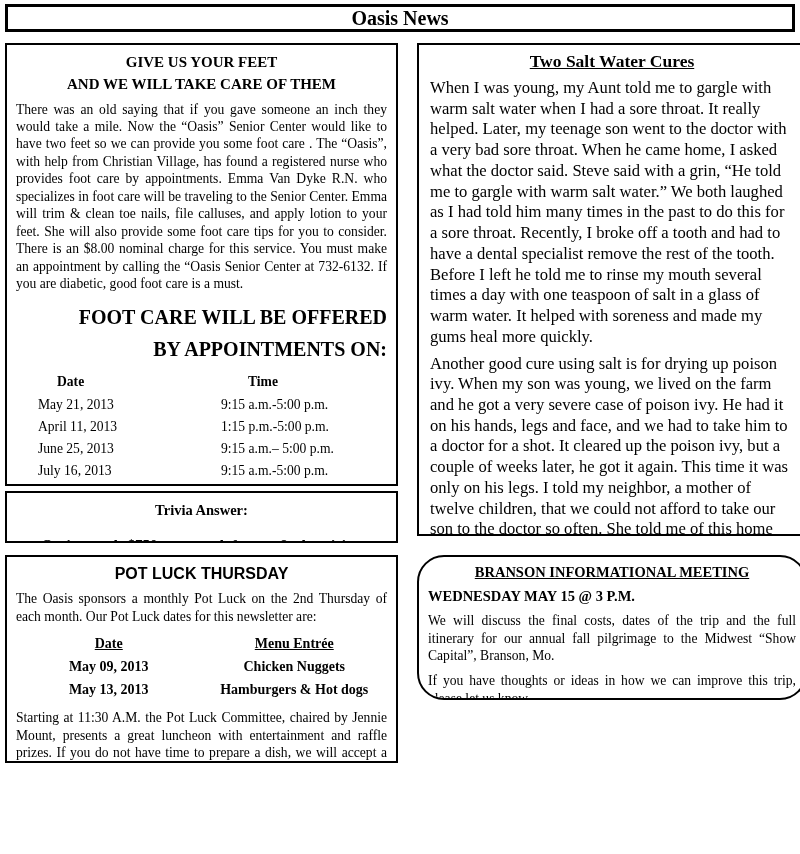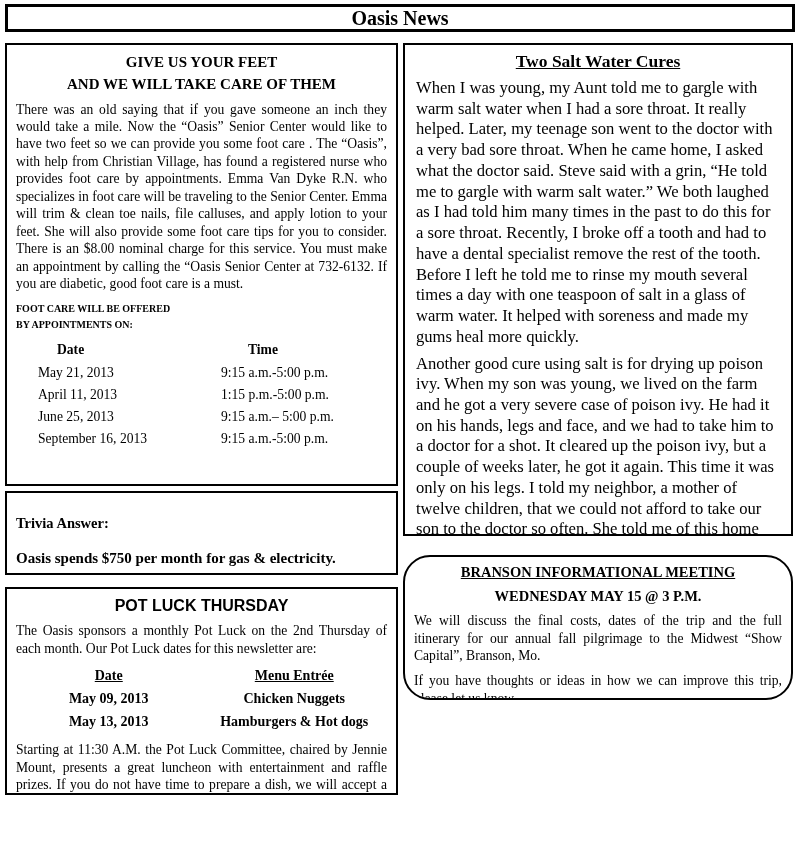--- a/index.html
+++ b/index.html
@@ -19,21 +19,21 @@
     align-items: center;
     justify-content: center;
     margin-bottom: 11px;
   }
   .header-title {
     font-size: 20px;
     font-weight: bold;
   }
   .columns {
     display: flex;
-    gap: 5px;
+    gap: 19px;
     align-items: flex-start;
   }
   .col-left  { width: 393px; flex: 0 0 393px; }
   .col-right { width: 390px; flex: 0 0 390px; }
   .nbox {
     border: 2px solid #000;
     padding: 7px 9px;
     overflow: hidden;
     background: #fff;
   }
@@ -46,40 +46,41 @@
     line-height: 1.45;
   }
   .fc-body {
     margin-top: 5px;
     font-size: 13.6px;
     line-height: 1.285;
     text-align: justify;
   }
   .fc-sched-title {
     margin-top: 9px;
-    text-align: left;
-    font-weight: bold;
-    font-size: 10px;
+    text-align: right;
+    font-weight: bold;
+    font-size: 20px;
     line-height: 1.6;
   }
   .fc-table { margin-top: 6px; font-size: 13.6px; }
   .fc-row {
     display: grid;
     grid-template-columns: 185px 1fr;
     line-height: 1.63;
   }
   .fc-row .fc-date { padding-left: 22px; }
   .fc-row .fc-time { padding-left: 20px; }
   .fc-row.fc-head { font-weight: bold; }
   .fc-row.fc-head .fc-date { padding-left: 41px; }
   .fc-row.fc-head .fc-time { padding-left: 47px; }
   .box-trivia {
     margin-top: 5px;
-    height: 84px;
-    padding-top: 22px;
+    height: 52px;
+    text-align: center;
+    padding-top: 9px;
   }
   .trivia-title { font-weight: bold; font-size: 14.5px; }
   .trivia-answer { font-weight: bold; font-size: 15px; margin-top: 18px; }
   .box-potluck { margin-top: 12px; height: 208px; }
   .pl-title {
     text-align: center;
     font-weight: bold;
     font-size: 16px;
     font-family: "Liberation Sans", sans-serif;
     margin-top: 1px;
@@ -124,21 +125,20 @@
     text-align: left;
   }
   .box-branson { margin-top: 19px; height: 145px; border-radius: 27px; }
   .br-title {
     text-align: center;
     font-weight: bold;
     font-size: 14.5px;
     text-decoration: underline;
   }
   .br-subtitle {
-    text-align: center;
     font-weight: bold;
     font-size: 14.5px;
     margin-top: 7px;
   }
   .br-para {
     margin-top: 7px;
     font-size: 13.6px;
     line-height: 1.3;
     text-align: justify;
   }
@@ -173,21 +173,21 @@
         </div>
         <div class="fc-row">
           <span class="fc-date">April 11, 2013</span>
           <span class="fc-time">1:15 p.m.-5:00 p.m.</span>
         </div>
         <div class="fc-row">
           <span class="fc-date">June 25, 2013</span>
           <span class="fc-time">9:15 a.m.– 5:00 p.m.</span>
         </div>
         <div class="fc-row">
-          <span class="fc-date">September 16, 2013</span>
+          <span class="fc-date">July 16, 2013</span>
           <span class="fc-time">9:15 a.m.-5:00 p.m.</span>
         </div>
       </div>
     </div>
 
     <div class="nbox box-trivia">
       <div class="trivia-title">Trivia Answer:</div>
       <div class="trivia-answer">Oasis spends $750 per month for gas &amp;  electricity.</div>
     </div>
 

